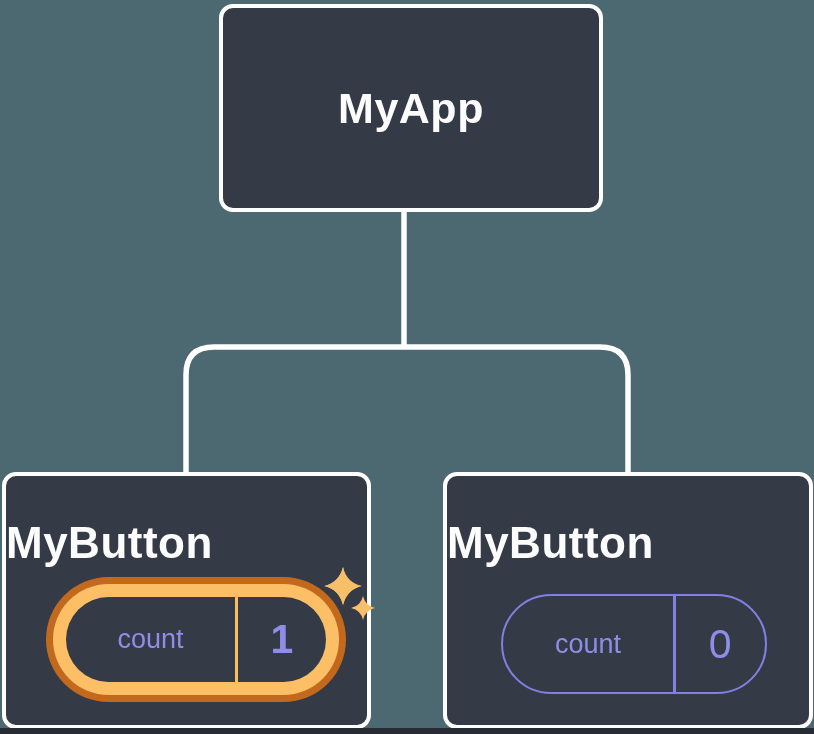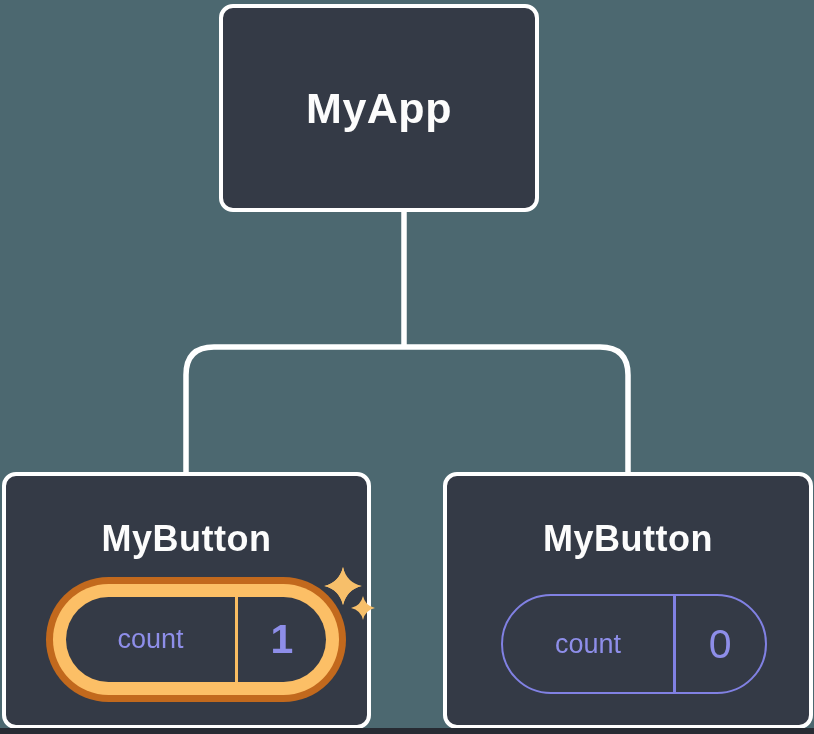--- a/index.html
+++ b/index.html
@@ -33,34 +33,33 @@
     position: absolute; left: 0; top: 0;
     width: 814px; height: 734px;
   }
   .node {
     position: absolute;
     background: var(--node-fill);
     border: 4px solid var(--node-border);
     border-radius: 14px;
   }
   .node-root {
-    left: 219px; top: 4px; width: 320px; height: 208px;
+    left: 219px; top: 4px; width: 384px; height: 208px;
     display: flex; align-items: center; justify-content: center;
   }
   .root-label {
     color: var(--text-white);
     font-size: 43px; font-weight: 700; letter-spacing: 0.5px;
   }
   .node-child-left  { left: 2px;   top: 472px; width: 369px; height: 257px; }
   .node-child-right { left: 443px; top: 472px; width: 370px; height: 257px; }
   .child-label {
     position: absolute; top: 42px; left: 0; width: 100%;
-    text-align: center;
     color: var(--text-white);
-    font-size: 36px; font-weight: 700; letter-spacing: 0.5px;
+    font-size: 44px; font-weight: 700; letter-spacing: 0.5px;
   }
   
   .pill-highlight {
     position: absolute; left: 40px; top: 101px;
     width: 300px; height: 125px;
     background: var(--orange-outer);
     border-radius: 63px;
     padding: 7px;
   }
   .pill-highlight-inner {

